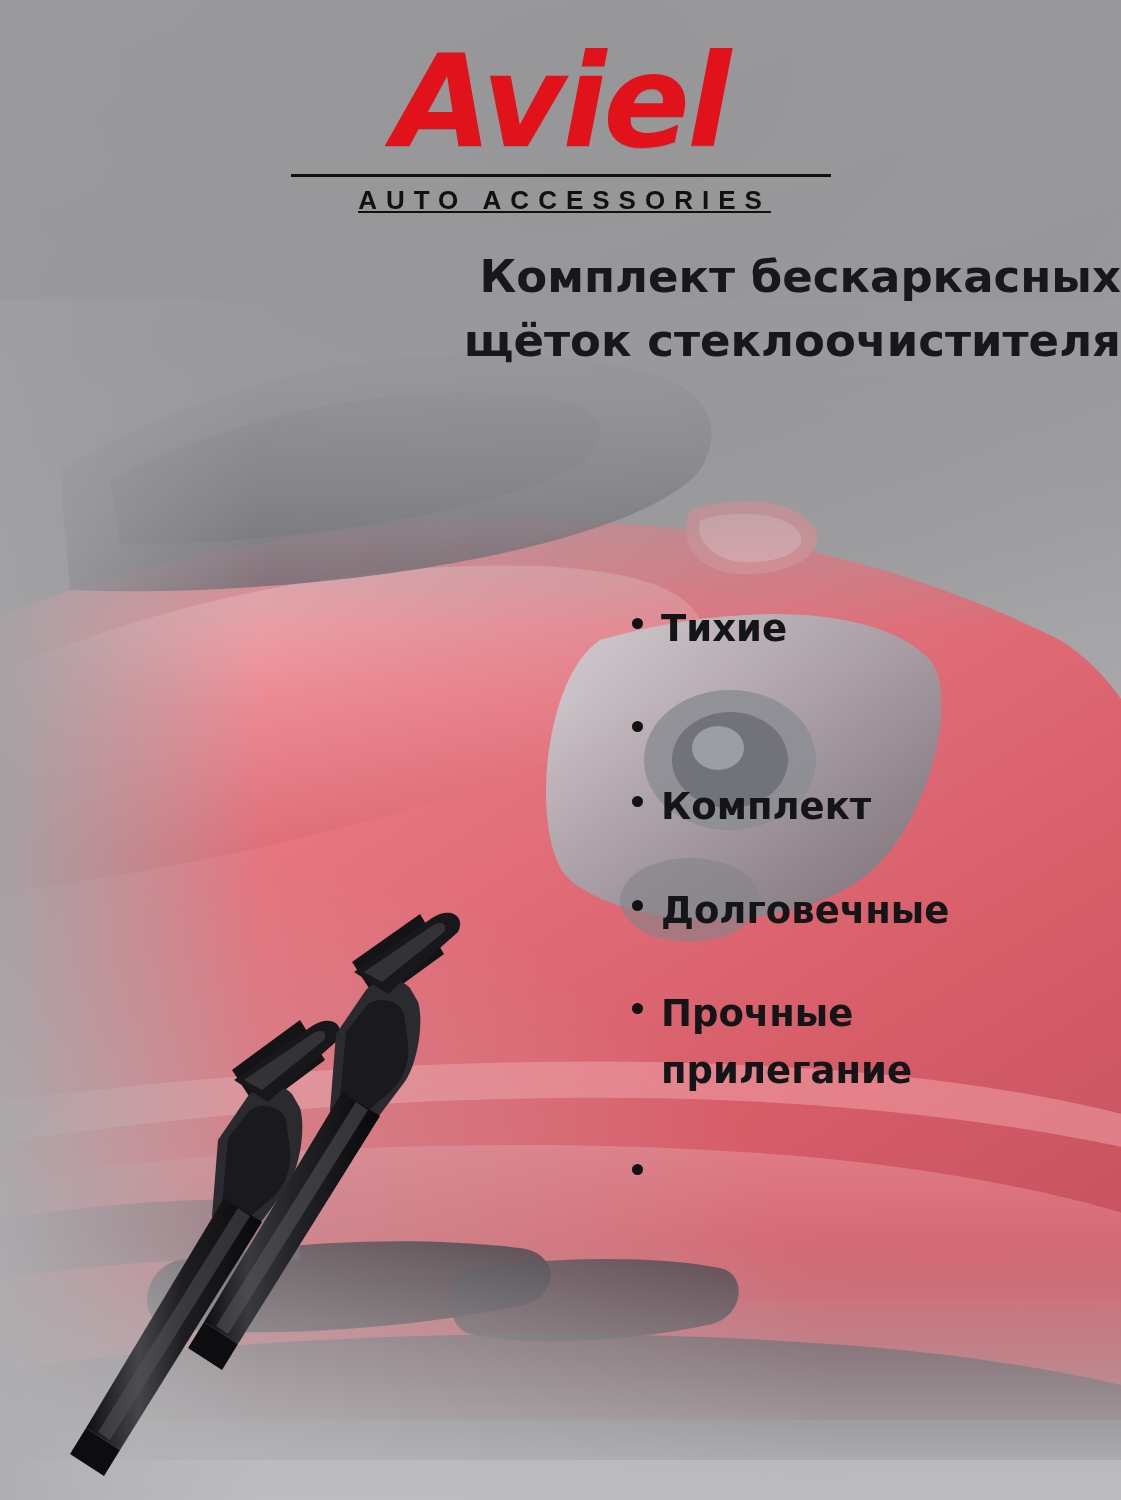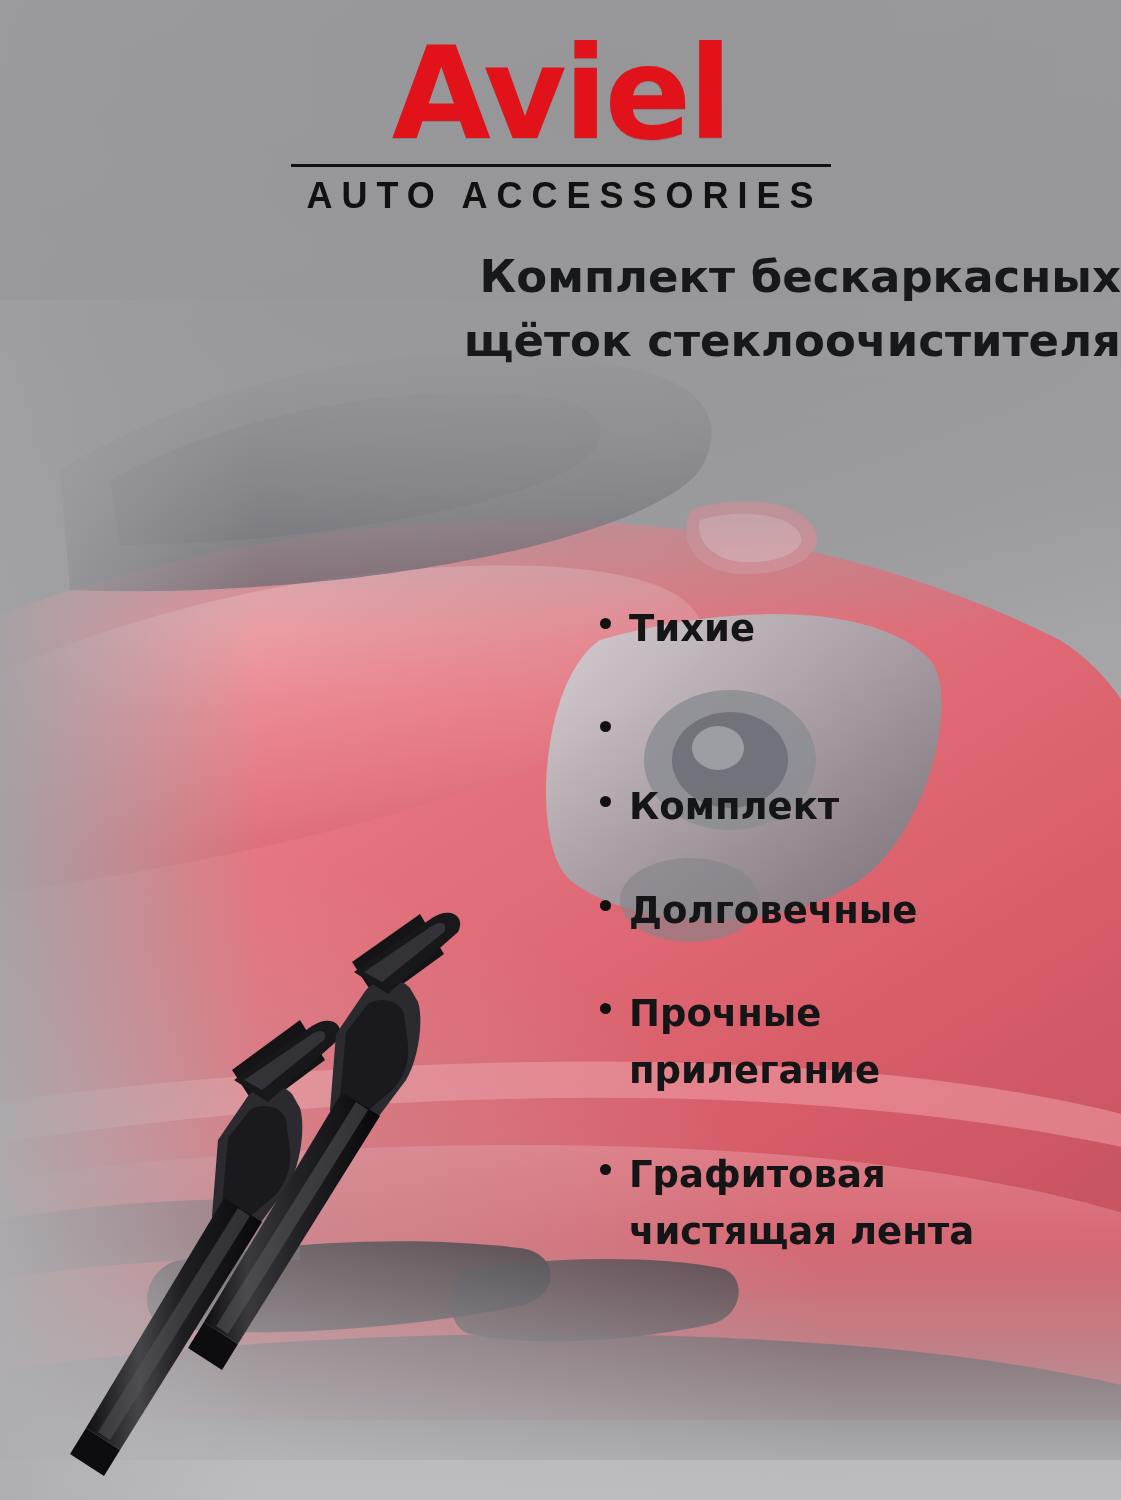--- a/index.html
+++ b/index.html
@@ -37,35 +37,37 @@
     position: absolute;
     top: 30px;
     left: 0;
     width: 100%;
     text-align: center;
     z-index: 6;
   }
   .brand-name {
     font-family: "DejaVu Sans", sans-serif;
     font-weight: bold;
+    font-style: italic;
     font-size: 128px;
     line-height: 1.0;
     color: #e2121a;
     letter-spacing: -3px;
-    margin: 0;
+    margin: 8px;
     text-shadow: 0 1px 0 rgba(0,0,0,0.12);
   }
   .brand-sub {
     font-family: "Liberation Sans", sans-serif;
     font-weight: bold;
-    font-size: 36px;
+    font-size: 26px;
     letter-spacing: 9px;
     color: #111111;
     margin-top: 2px;
     padding-left: 8px;
+    text-decoration: underline;
   }
   .brand-rule {
     width: 540px;
     height: 3px;
     background: #111;
     margin: 6px auto 8px auto;
   }
   .title {
     position: absolute;
     top: 245px;
@@ -75,21 +77,21 @@
     z-index: 6;
     font-family: "DejaVu Sans", sans-serif;
     font-weight: bold;
     font-size: 45px;
     line-height: 1.42;
     color: #17181a;
   }
   
   .features {
     position: absolute;
-    left: 600px;
+    left: 632px;
     top: 600px;
     width: 490px;
     z-index: 6;
   }
   .feature {
     display: flex;
     align-items: flex-start;
     margin-bottom: 46px;
     justify-content: flex-start;
   }
@@ -280,17 +282,16 @@
     <div class="feature">
       <span class="bullet"></span>
       <span class="feature-text">Долговечные</span>
     </div>
     <div class="feature">
       <span class="bullet"></span>
       <span class="feature-text">Прочные прилегание</span>
     </div>
     <div class="feature">
       <span class="bullet"></span>
-      <span class="feature-text">Графитовая чистящая лента</span>
     </div>
   </div>
 
 </div>
 
 </body></html>

